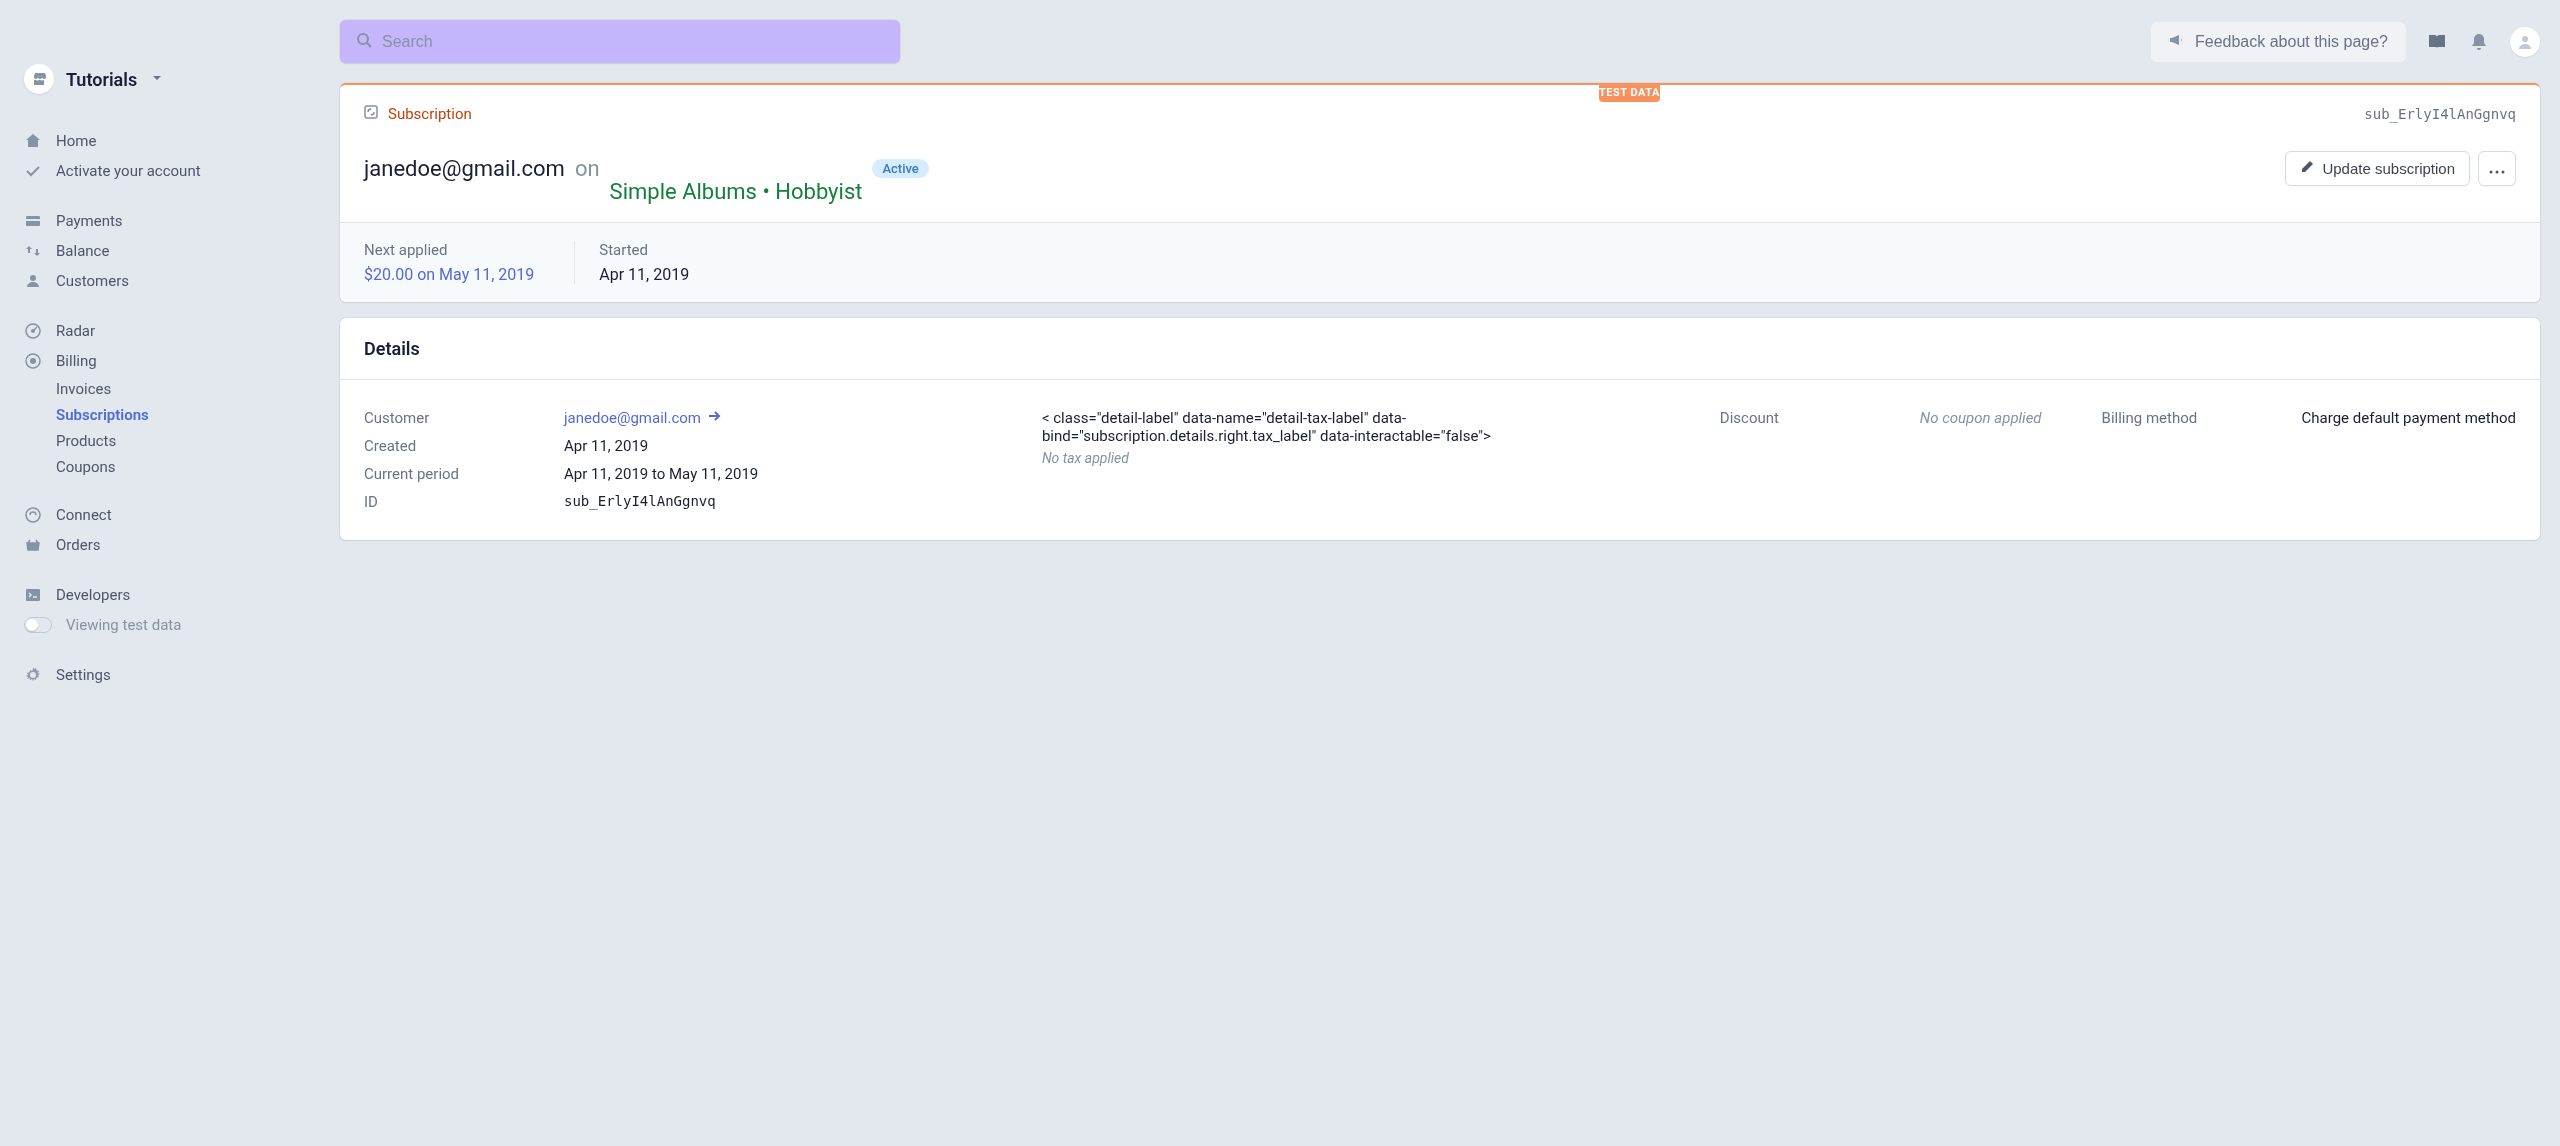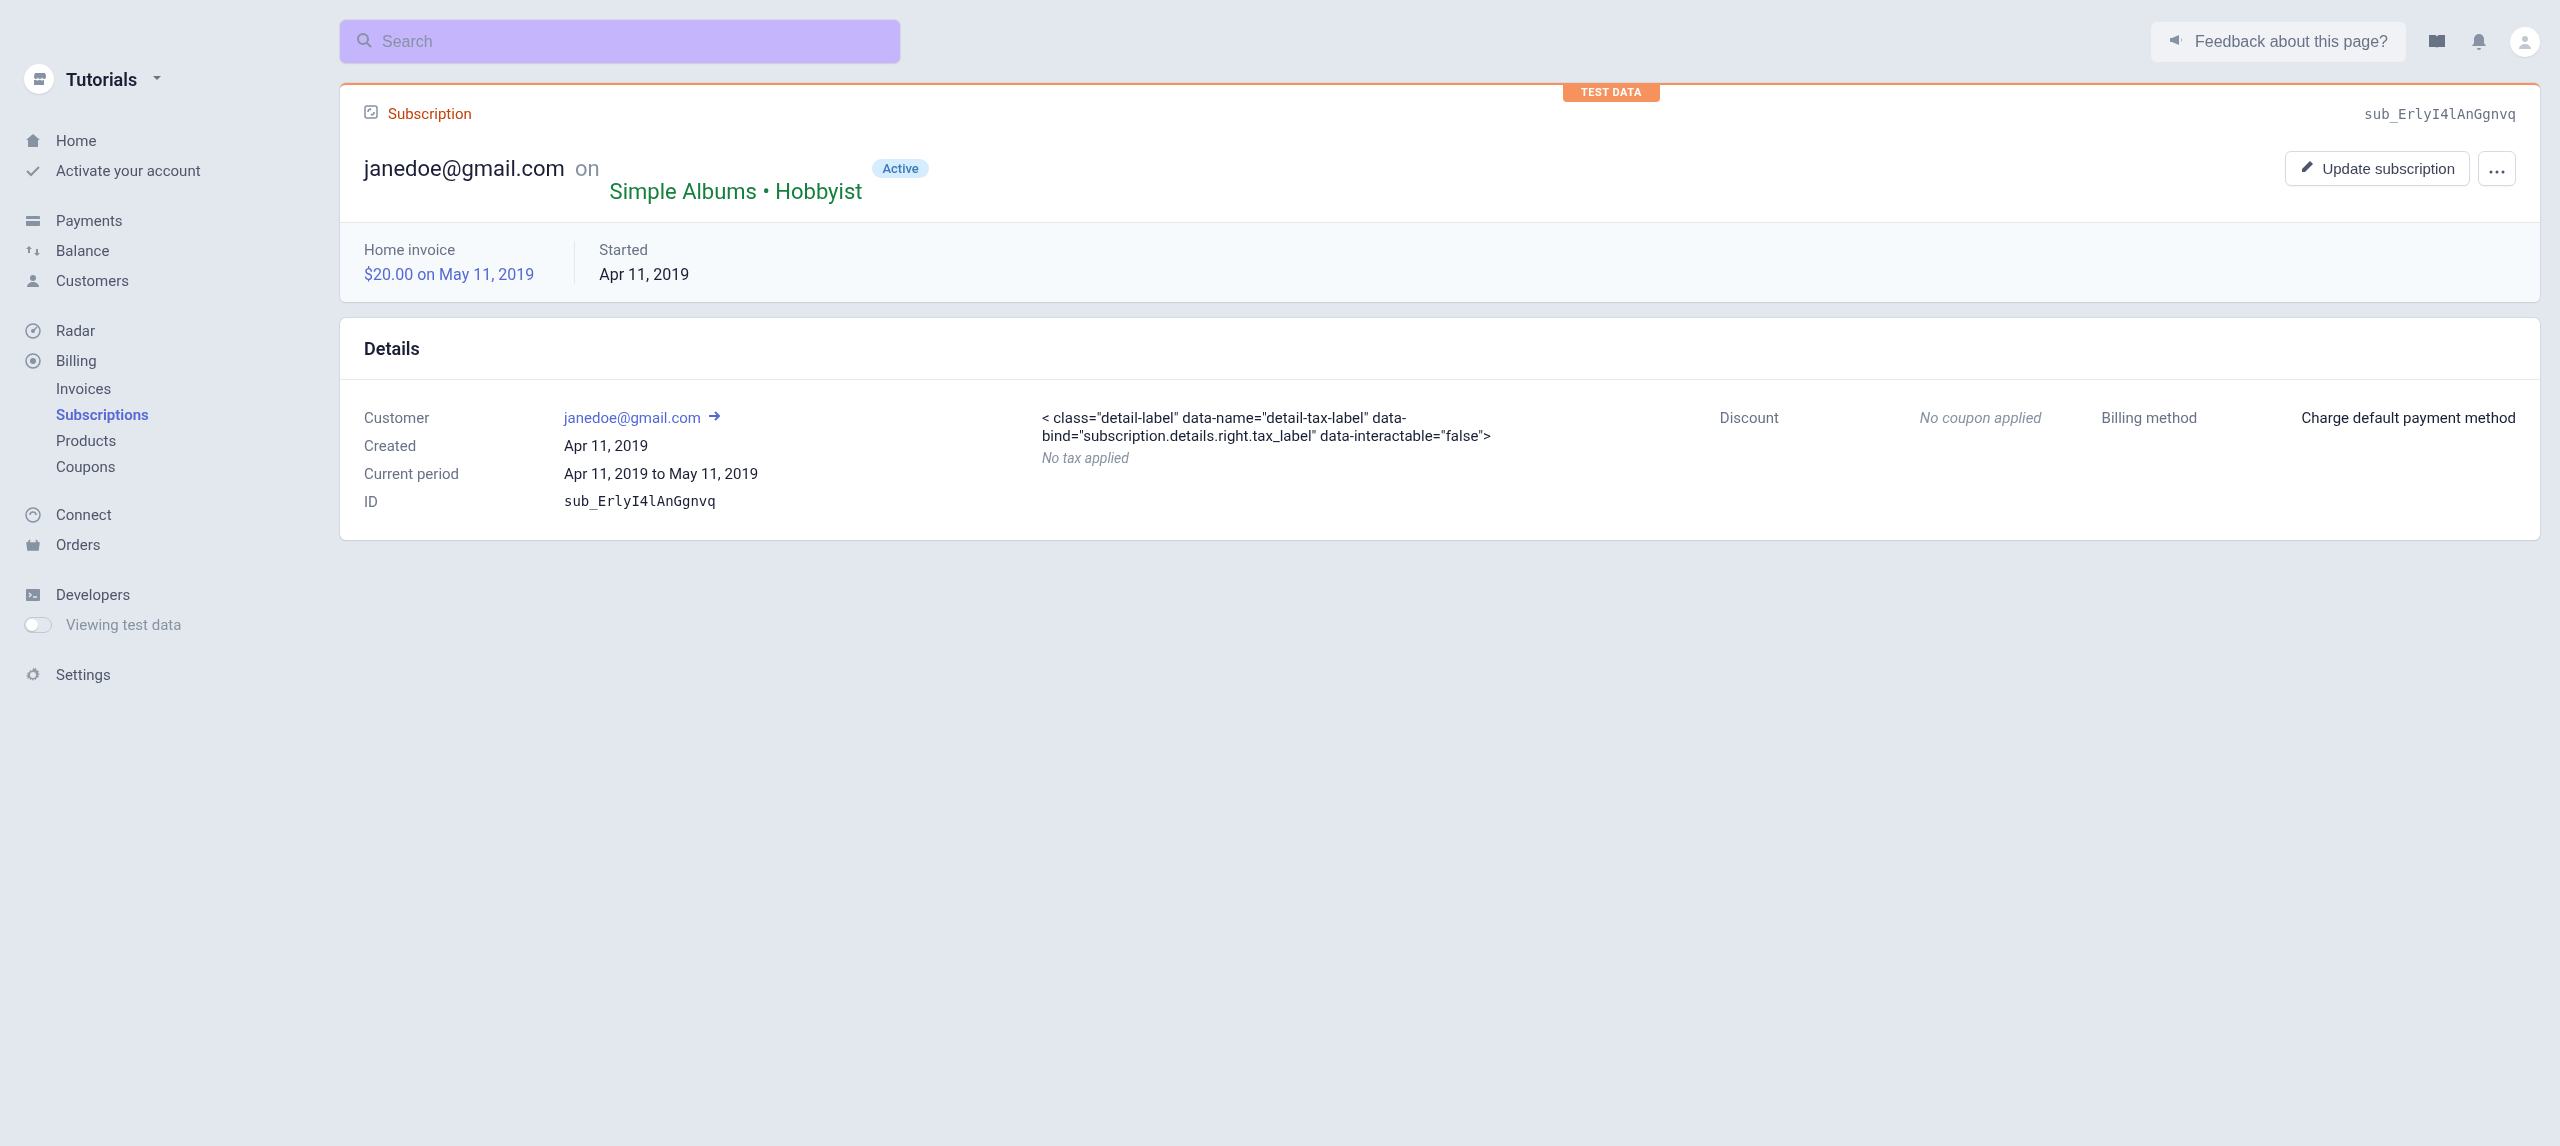--- a/index.html
+++ b/index.html
@@ -136,21 +136,21 @@
   .card.orange-top { border-top: 2px solid #f5925e; }
 
   .test-badge {
     position: absolute;
     top: -2px; right: 40%;
     background: #f5925e;
     color: #fff;
     font-size: 11px;
     font-weight: 700;
     letter-spacing: 0.5px;
-    padding: 3px 18px;
+    padding: 3px 0;
     border-radius: 0 0 4px 4px;
   }
   .card-header {
     position: relative;
     padding: 20px 24px 18px 24px;
   }
   .breadcrumb-row {
     display: flex; align-items: center; justify-content: space-between;
     margin-bottom: 10px;
   }
@@ -437,21 +437,21 @@
                     <circle cx="2" cy="2" r="1.5"></circle>
                     <circle cx="8" cy="2" r="1.5"></circle>
                     <circle cx="14" cy="2" r="1.5"></circle>
                   </svg></span>
             </button>
           </div>
         </div>
       </div>
       <div class="summary-row">
         <div class="summary-cell">
-          <div class="summary-label">Home invoice</div>
+          <div class="summary-label">Next applied</div>
           <div class="summary-value link">$20.00 on May 11, 2019</div>
         </div>
         <div class="summary-cell">
           <div class="summary-label">Started</div>
           <div class="summary-value">Apr 11, 2019</div>
         </div>
       </div>
     </section>
 
     <section class="card">

